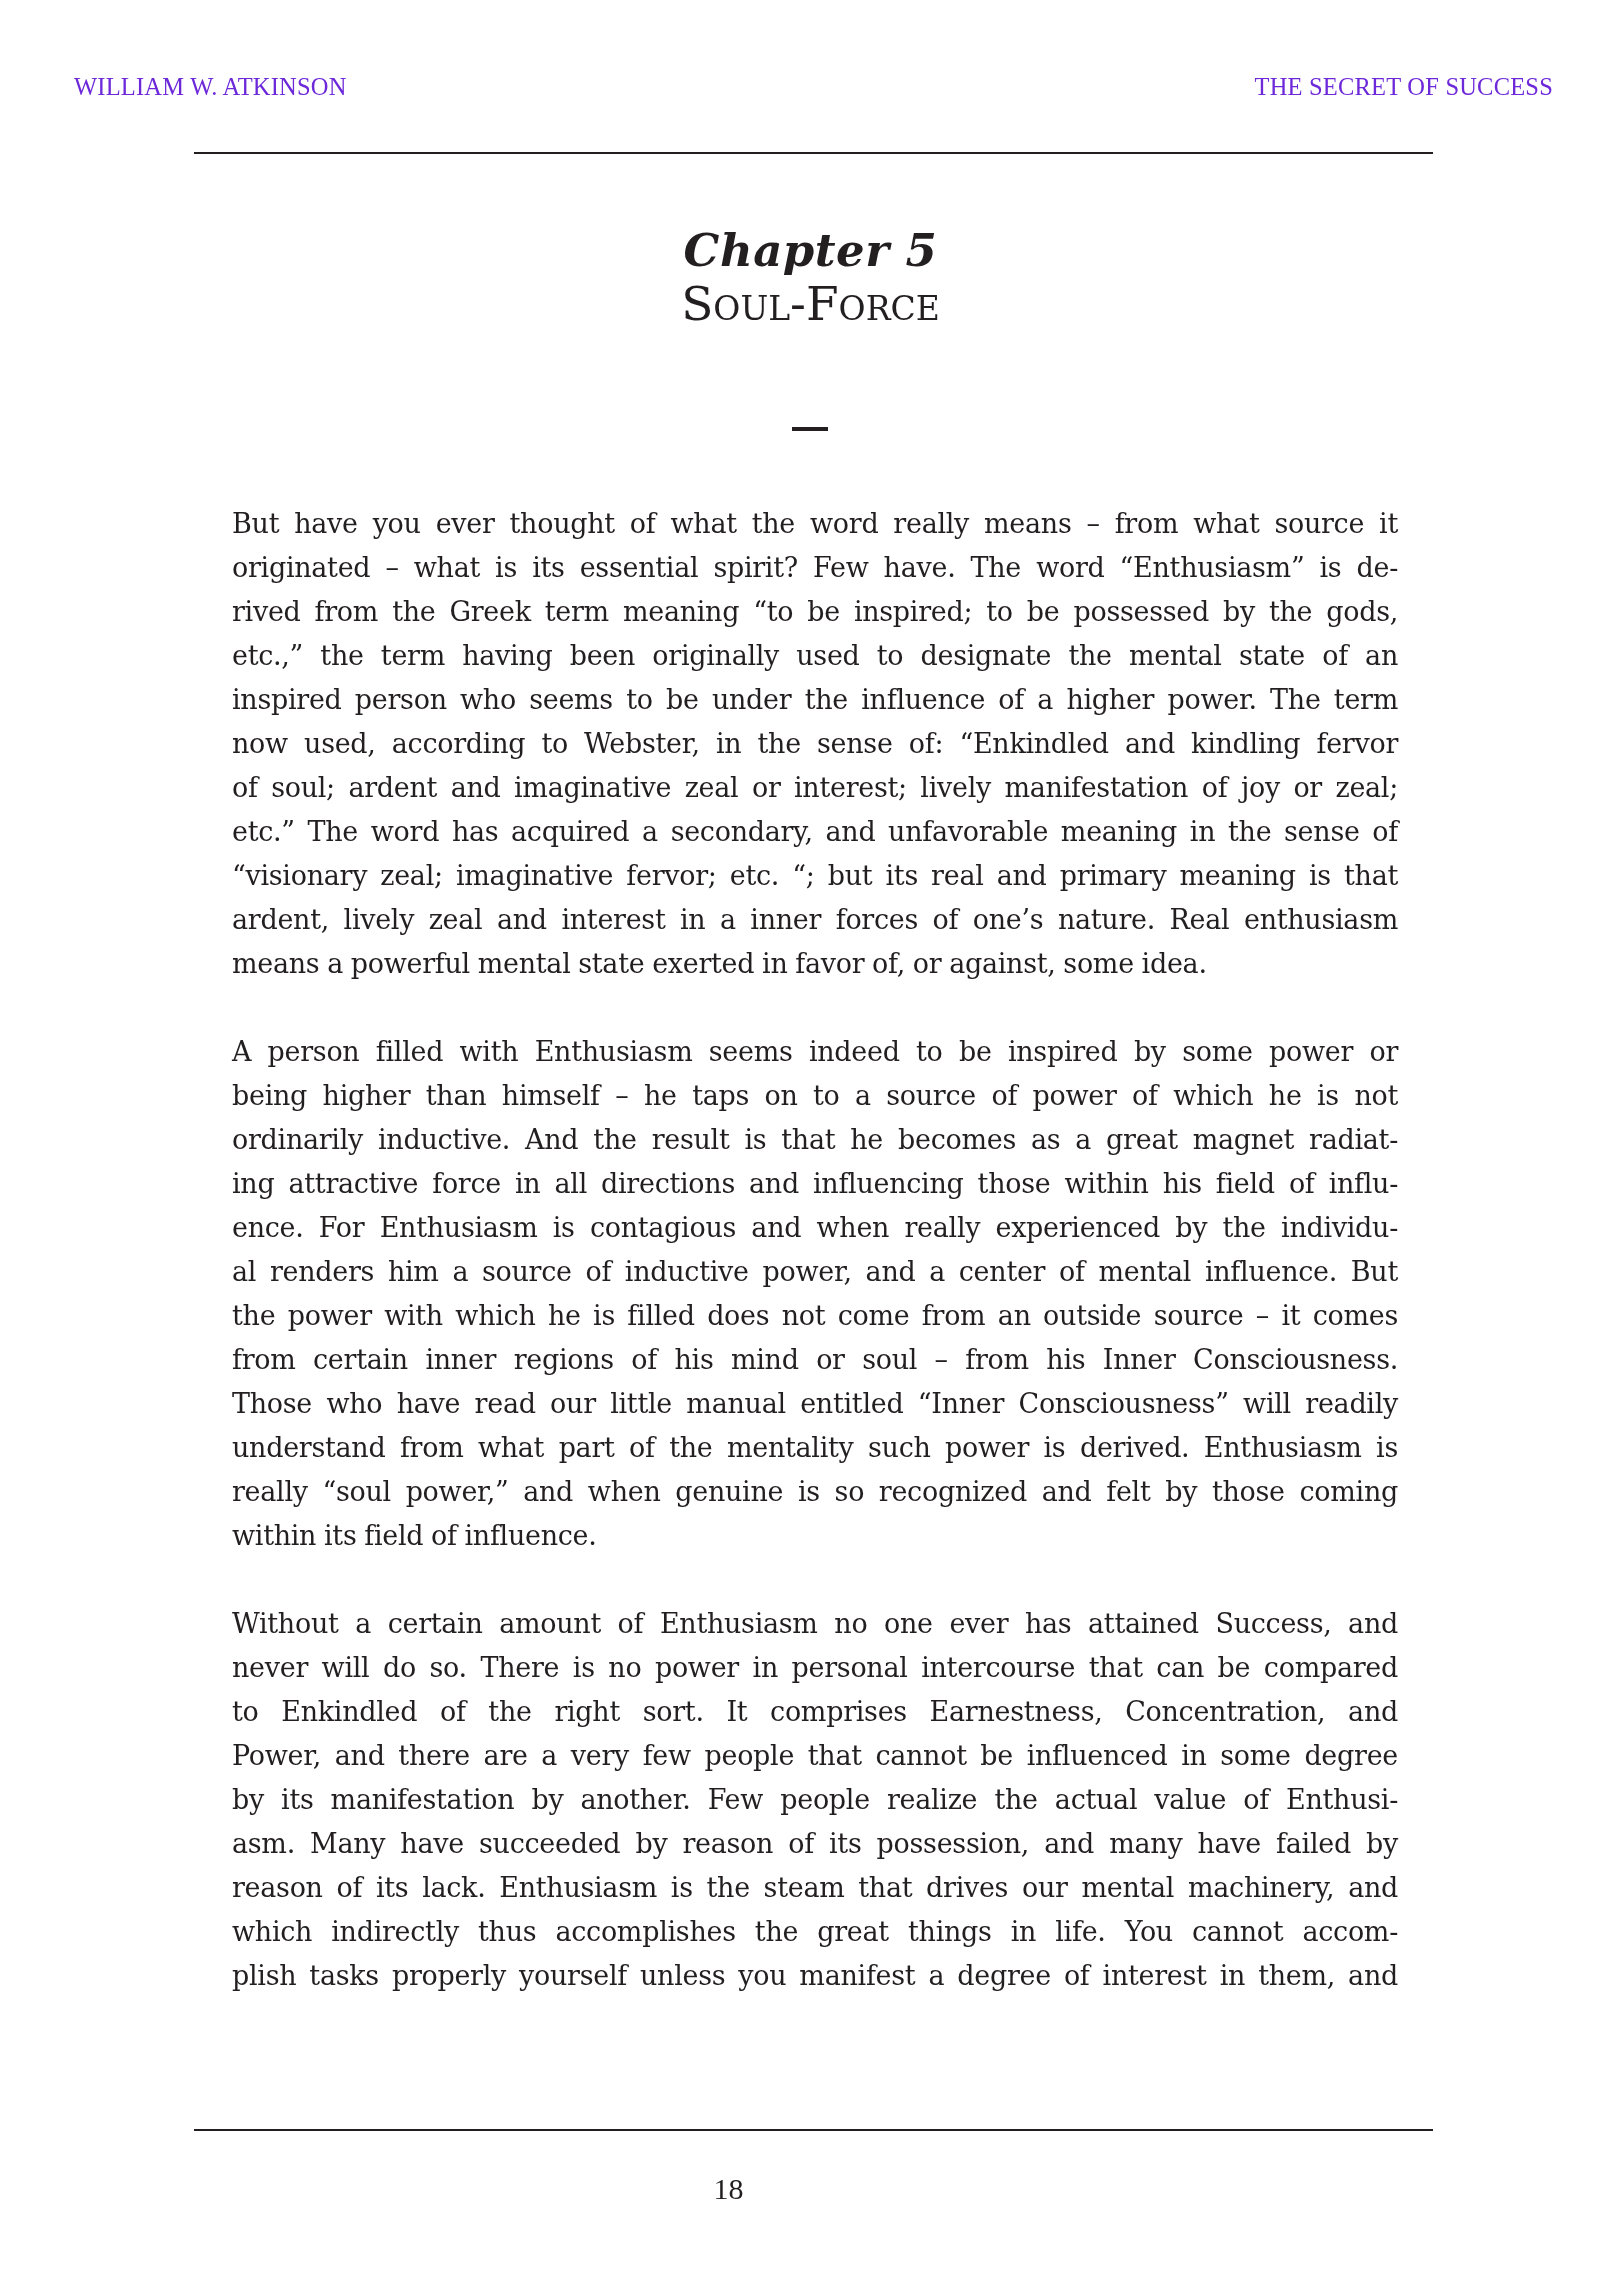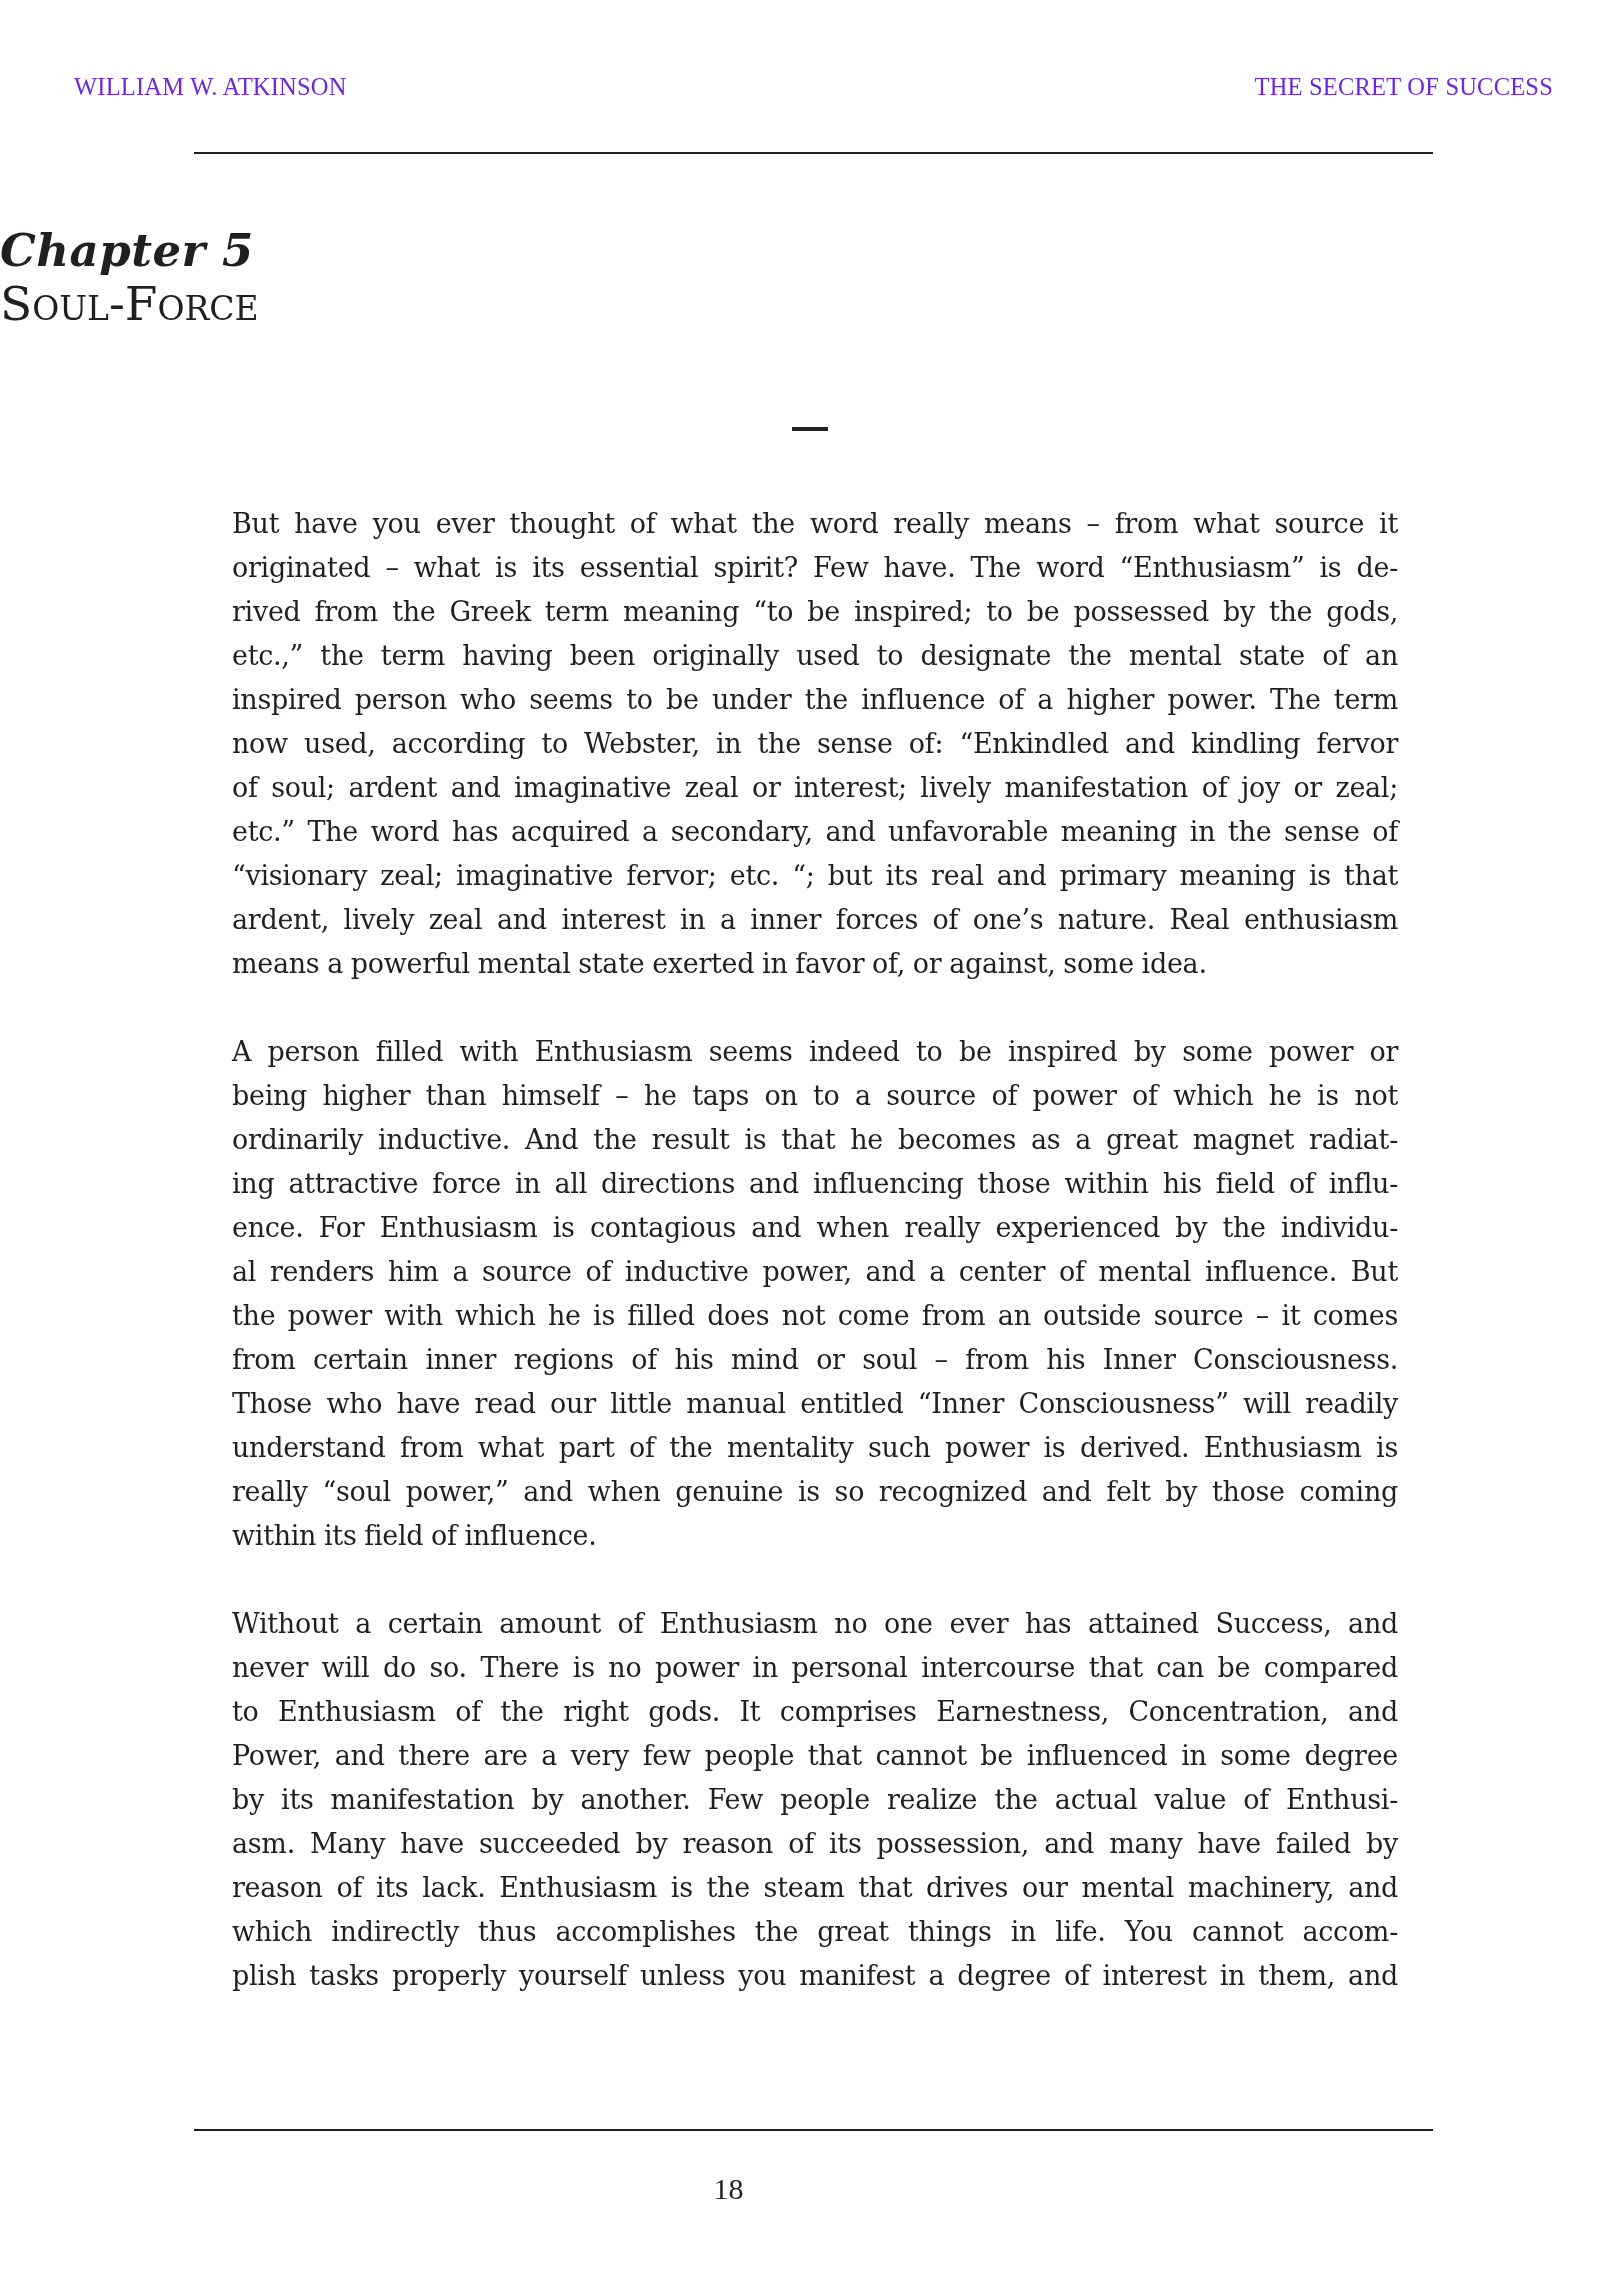--- a/index.html
+++ b/index.html
@@ -44,21 +44,21 @@
       border-top: 2.9px solid #231f20;
     }
     .rule.top { top: 152px; }
     .rule.bottom { top: 2129px; }
 
     .chapter-heading {
       position: absolute;
       top: 223px;
       left: 0;
       width: 1621px;
-      text-align: left;
+      text-align: center;
     }
     .chapter-title {
       font-family: "DejaVu Serif", serif;
       font-weight: bold;
       font-style: italic;
       font-size: 45px;
       line-height: 55px;
       letter-spacing: 0.5px;
       color: #231f20;
     }
@@ -158,21 +158,21 @@
     <span class="line">the power with which he is filled does not come from an outside source – it comes</span>
     <span class="line">from certain inner regions of his mind or soul – from his Inner Consciousness.</span>
     <span class="line">Those who have read our little manual entitled “Inner Consciousness” will readily</span>
     <span class="line">understand from what part of the mentality such power is derived. Enthusiasm is</span>
     <span class="line">really “soul power,” and when genuine is so recognized and felt by those coming</span>
     <span class="line last">within its field of influence.</span>
   </p>
   <p>
     <span class="line">Without a certain amount of Enthusiasm no one ever has attained Success, and</span>
     <span class="line">never will do so. There is no power in personal intercourse that can be compared</span>
-    <span class="line">to Enthusiasm of the right gods. It comprises Earnestness, Concentration, and</span>
+    <span class="line">to Enkindled of the right sort. It comprises Earnestness, Concentration, and</span>
     <span class="line">Power, and there are a very few people that cannot be influenced in some degree</span>
     <span class="line">by its manifestation by another. Few people realize the actual value of Enthusi-</span>
     <span class="line">asm. Many have succeeded by reason of its possession, and many have failed by</span>
     <span class="line">reason of its lack. Enthusiasm is the steam that drives our mental machinery, and</span>
     <span class="line">which indirectly thus accomplishes the great things in life. You cannot accom-</span>
     <span class="line">plish tasks properly yourself unless you manifest a degree of interest in them, and</span>
   </p>
 </div>
 
 <div class="rule bottom"></div>

